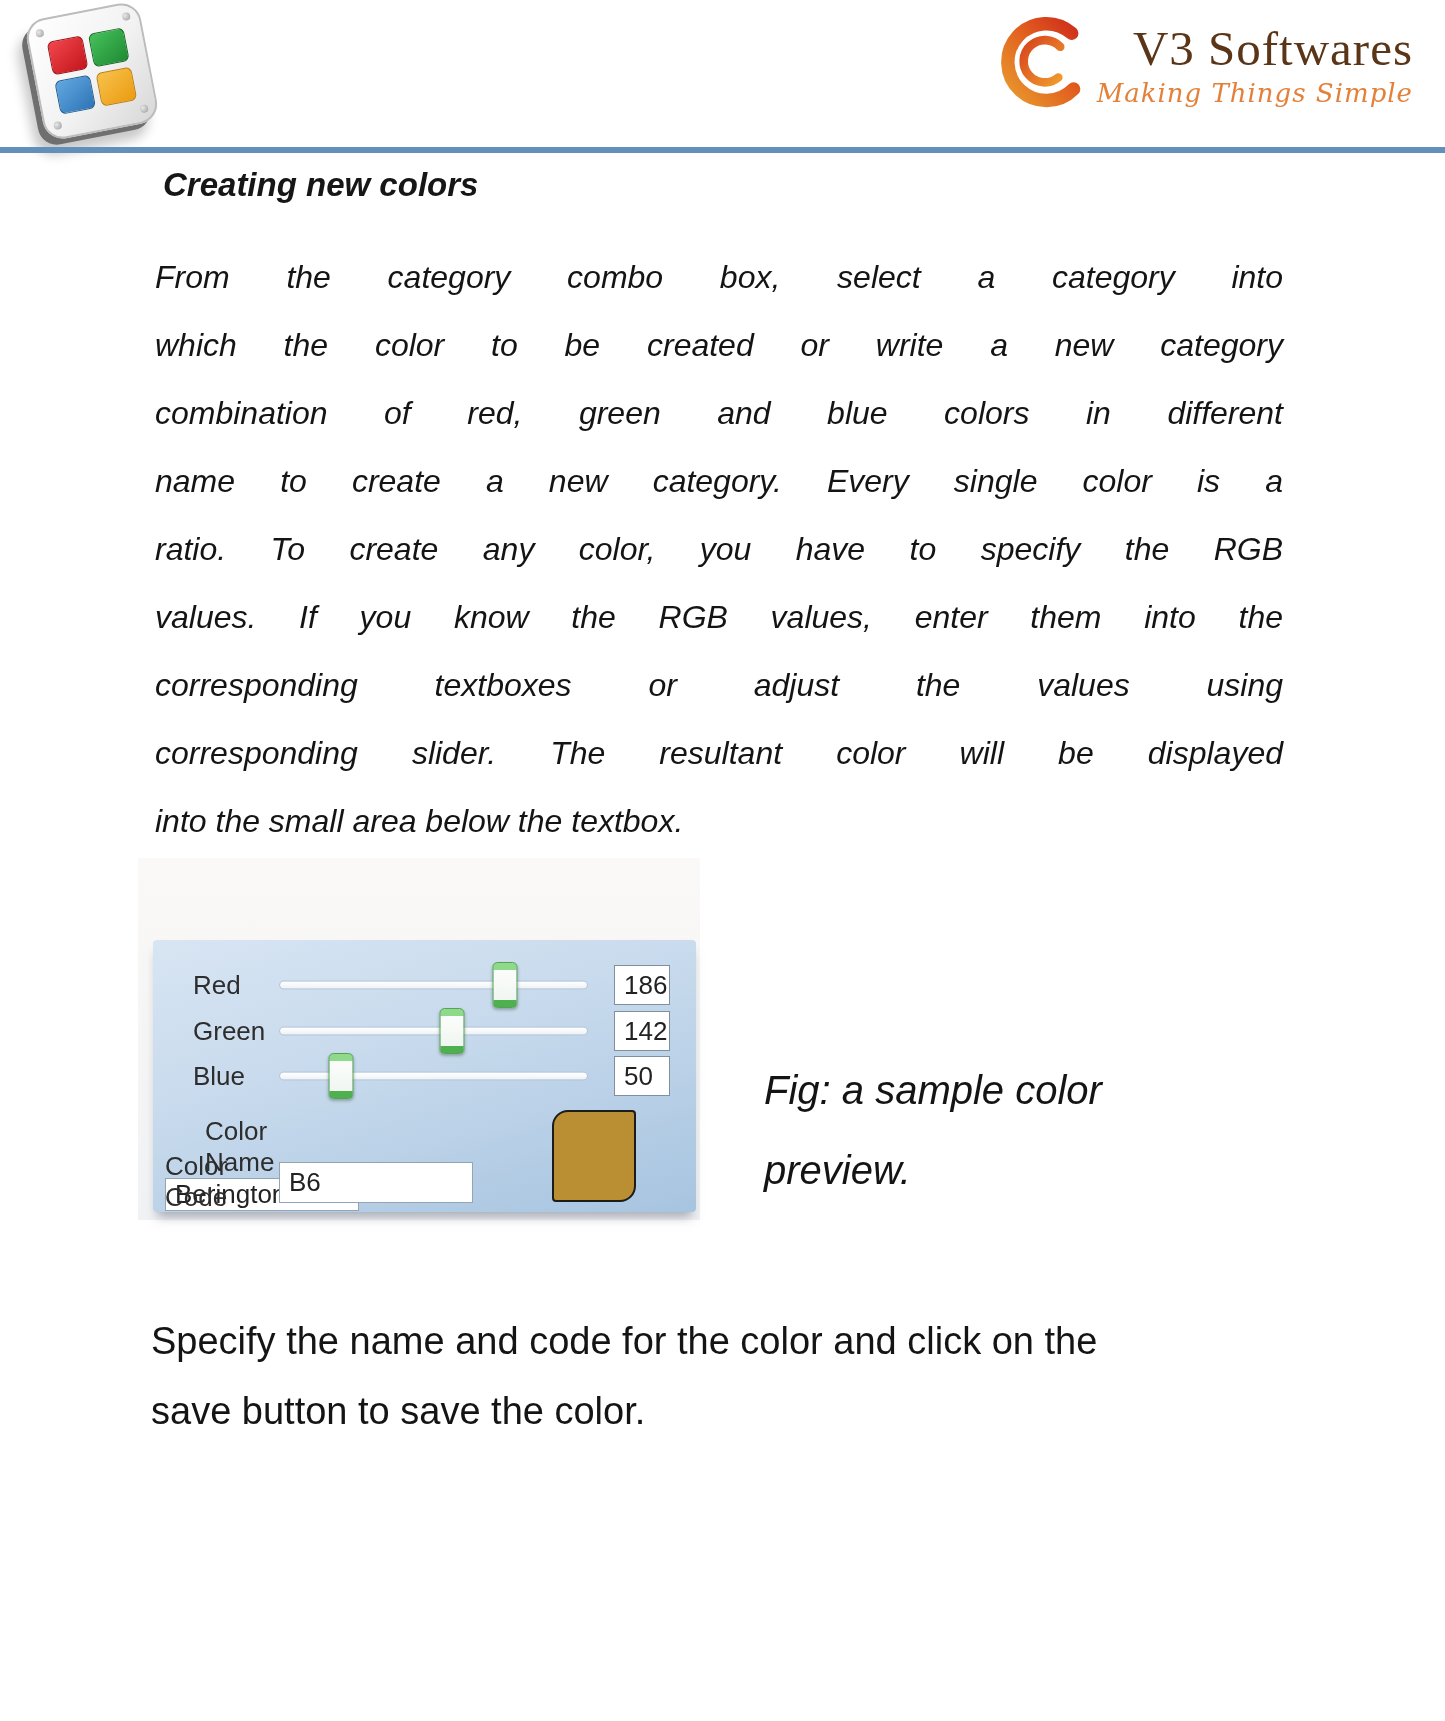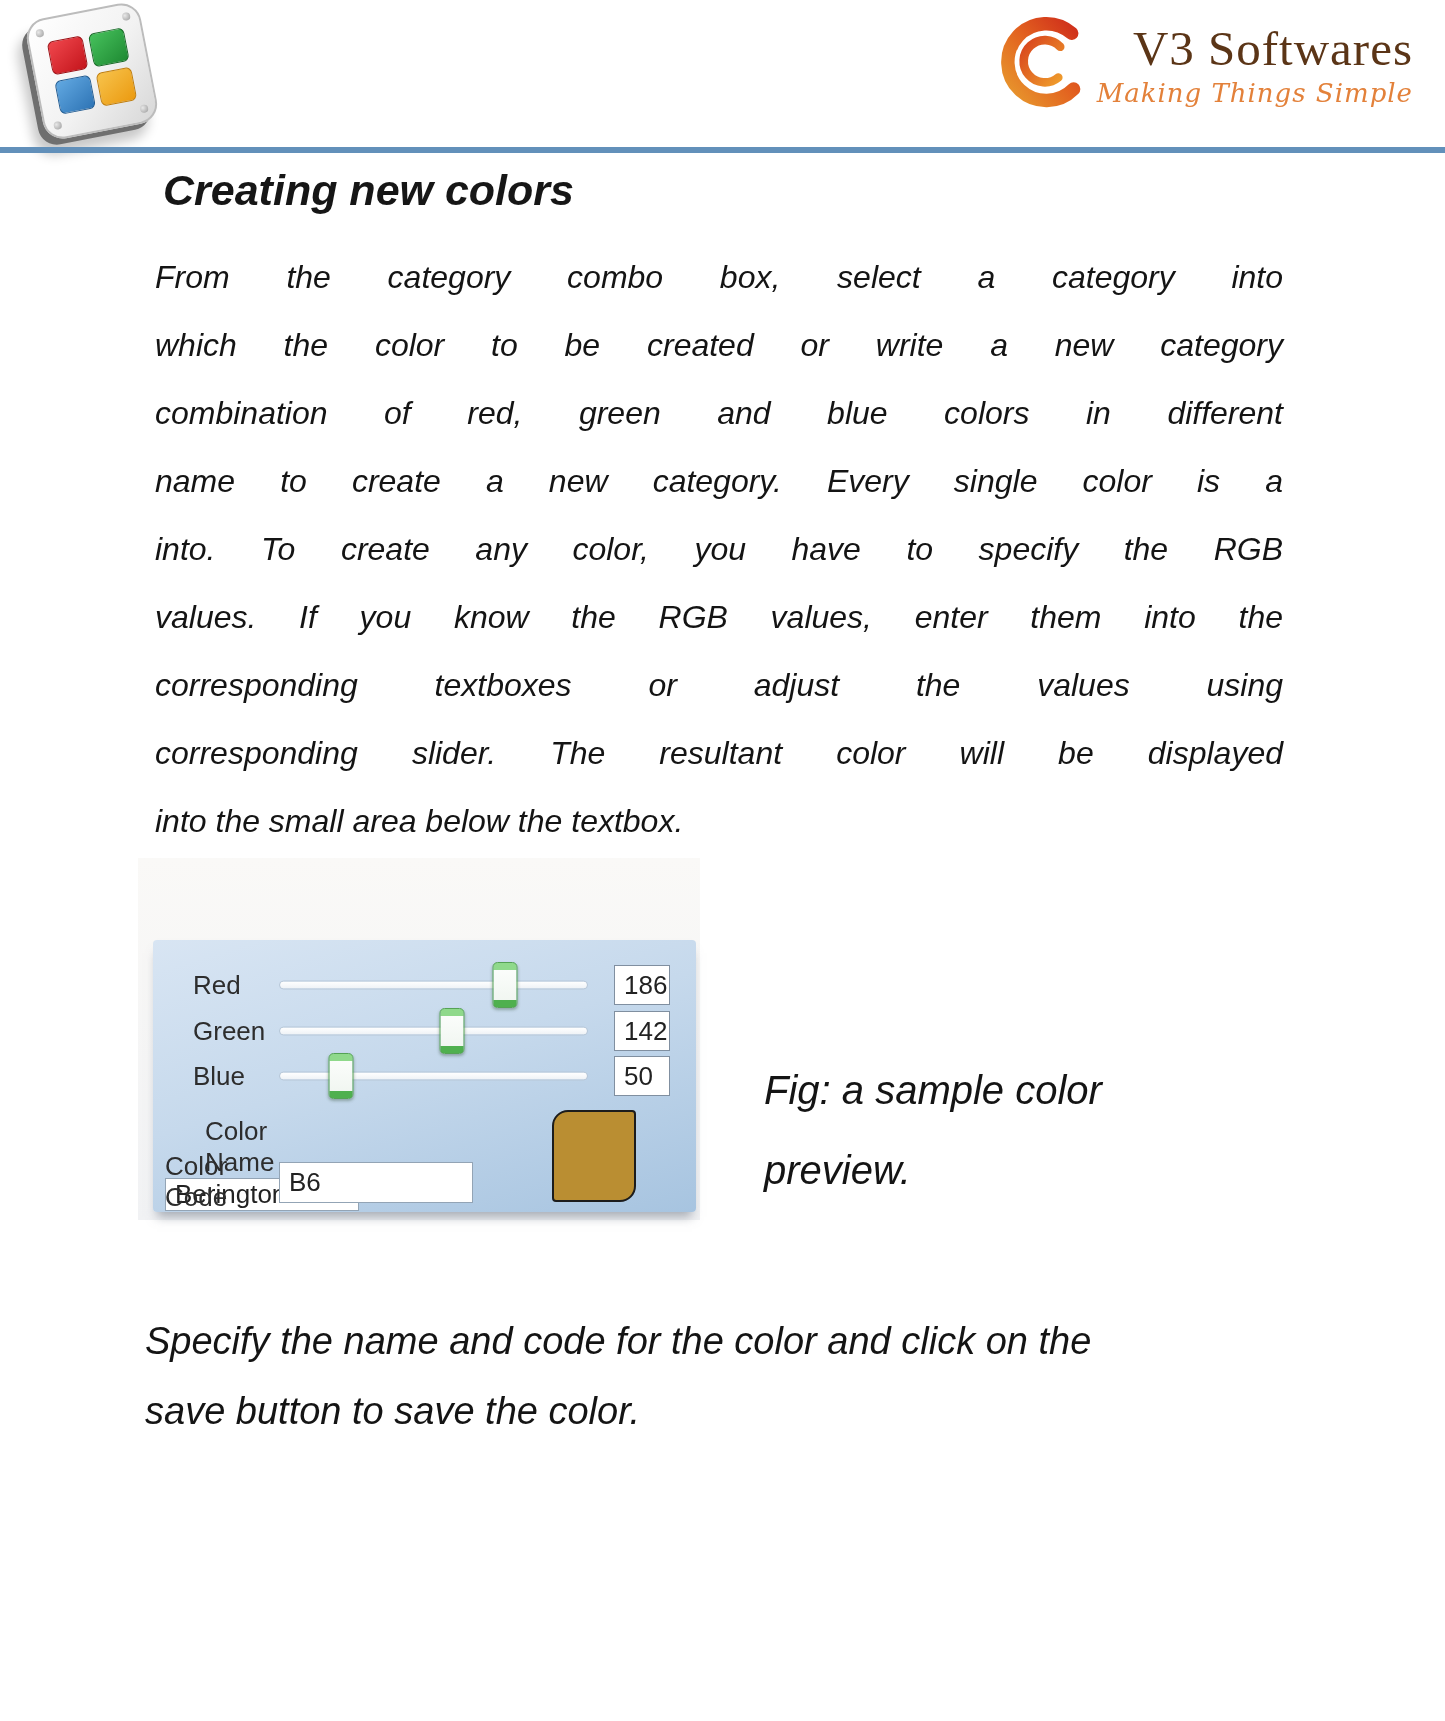--- a/index.html
+++ b/index.html
@@ -79,42 +79,41 @@
   .header-rule {
     position: absolute;
     left: 0; top: 147px;
     width: 1445px; height: 6px;
   }
 
   
   .doc-heading {
     position: absolute;
     left: 163px; top: 166px;
-    font-size: 43px;
+    font-size: 33px;
     font-weight: bold;
     font-style: italic;
     color: #161616;
   }
   .para1 {
     position: absolute;
     left: 155px; top: 243px;
     width: 1128px;
     font-size: 32px;
     font-style: italic;
     color: #141414;
     line-height: 68px;
   }
   .jline { text-align: justify; text-align-last: justify; }
   .jline.last { text-align-last: left; }
   .para2 {
     position: absolute;
-    left: 145px; top: 1306px;
+    left: 151px; top: 1306px;
     width: 1140px;
     font-size: 38px;
-    font-style: italic;
     color: #141414;
     line-height: 70px;
   }
 
   
   .figure-image {
     position: absolute;
     left: 138px; top: 858px;
     width: 562px; height: 362px;
     background: linear-gradient(180deg, #faf9f7 0%, #f1f2f4 100%);
@@ -259,21 +258,21 @@
 
   <div class="header-rule" style="background-color: rgb(98, 144, 186);"></div>
 
   <div class="doc-heading">Creating new colors</div>
 
   <div class="para1">
     <div class="jline">From the category combo box, select a category into</div>
     <div class="jline">which the color to be created or write a new category</div>
     <div class="jline">combination of red, green and blue colors in different</div>
     <div class="jline">name to create a new category. Every single color is a</div>
-    <div class="jline">into. To create any color, you have to specify the RGB</div>
+    <div class="jline">ratio. To create any color, you have to specify the RGB</div>
     <div class="jline">values. If you know the RGB values, enter them into the</div>
     <div class="jline">corresponding textboxes or adjust the values using</div>
     <div class="jline">corresponding slider. The resultant color will be displayed</div>
     <div class="jline last">into the small area below the textbox.</div>
   </div>
 
   <div class="figure-image">
     <div class="color-panel">
 
       <div class="slider-row r0">

